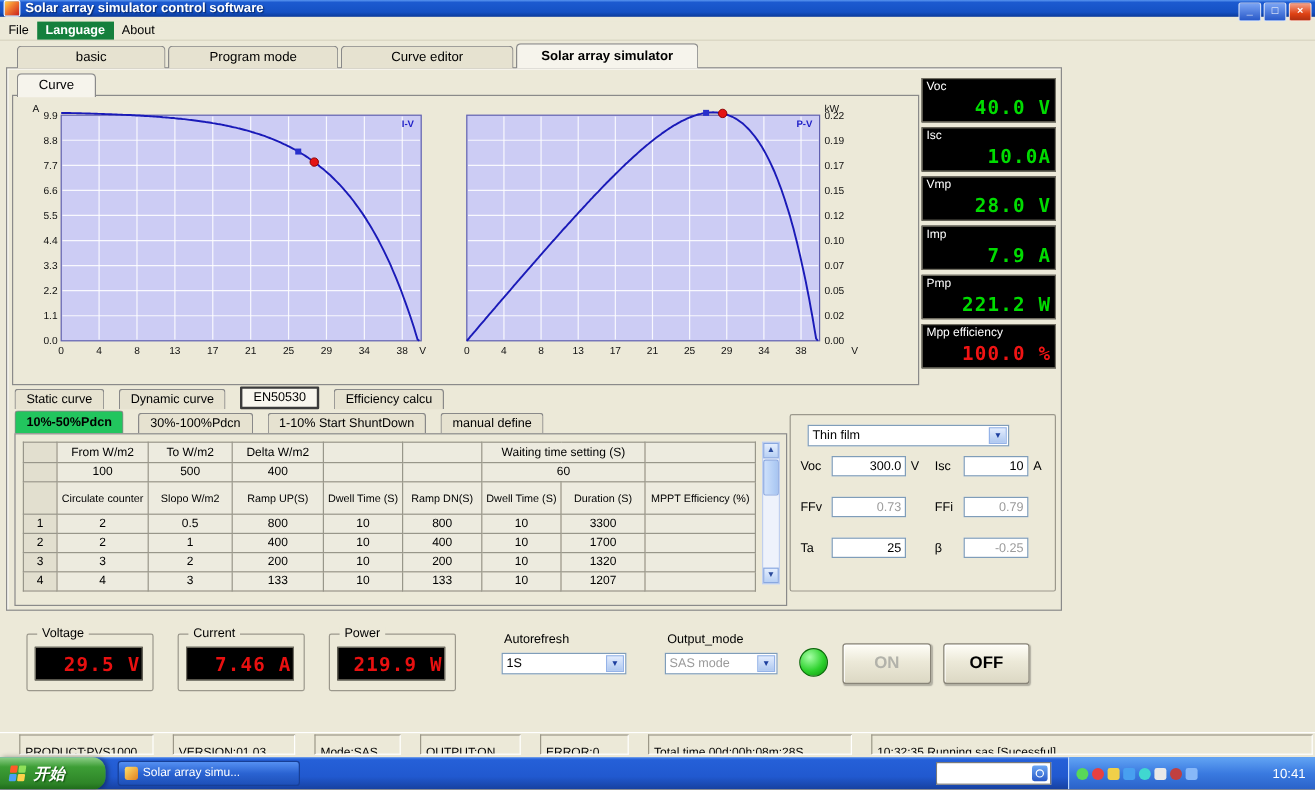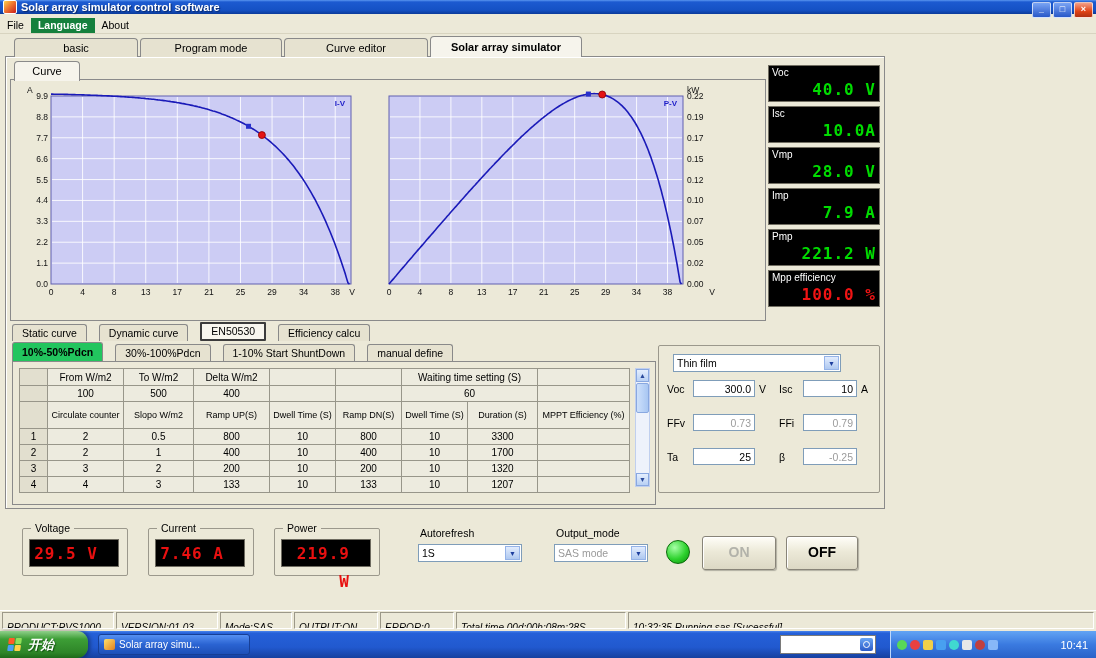--- a/index.html
+++ b/index.html
@@ -54,29 +54,29 @@
   .combo{background:#fff;border:1px solid #7f9db9;height:18px;display:flex;align-items:center;box-sizing:border-box;justify-content:center;}
   .combo .ctext{flex:1;padding-left:3px;font-size:10.5px;white-space:nowrap;overflow:hidden;}
   .combo .carrow{width:15px;height:14px;margin-right:1px;background:linear-gradient(180deg,#e2ecfd,#aec8f0);border:1px solid #95b3e8;color:#1c3e9e;font-size:7px;line-height:13px;text-align:center;box-sizing:border-box;flex:none;}
   .combo.disabled .ctext{color:#9a9a9a;}
   .flabel{position:absolute;font-size:10.5px;}
   input.fld{position:absolute;height:17px;background:#fff;border:1px solid #7f9db9;font-size:10.5px;text-align:right;padding:0 3px;box-sizing:border-box;font-family:"Liberation Sans",sans-serif;}
   input.fld.gray{color:#9c9c9c;}
   
   .group{position:absolute;border:1px solid #9b988c;border-radius:2px;}
   .glegend{position:absolute;top:-7px;left:8px;background:#ece9d8;padding:0 4px;font-size:10.5px;}
-  .ledbox{position:absolute;left:6px;top:10px;width:90px;height:28px;background:#000;border:1px solid #6e6b60;color:#e81010;font-family:"DejaVu Sans Mono",monospace;font-weight:bold;font-size:16px;line-height:28px;text-align:right;padding-right:20px;box-sizing:border-box;letter-spacing:1px;}
+  .ledbox{position:absolute;left:6px;top:10px;width:90px;height:28px;background:#000;border:1px solid #6e6b60;color:#e81010;font-family:"DejaVu Sans Mono",monospace;font-weight:bold;font-size:16px;line-height:28px;text-align:right;padding-right:1px;box-sizing:border-box;letter-spacing:1px;}
   .ctrl-label{position:absolute;font-size:10.5px;}
   .indicator{position:absolute;left:666px;top:540px;width:22px;height:22px;border-radius:50%;background:radial-gradient(circle at 35% 30%,#a6ffa6,#2ed22e 55%,#0a8f0a);border:1px solid #0a6a0a;}
   .pushbtn{position:absolute;height:32px;background:linear-gradient(180deg,#fffef8,#ece9d8 45%,#dcd8c4);border:1px solid #888478;border-radius:3px;box-shadow:inset 1px 1px 0 #fff,1px 1px 1px rgba(0,0,0,.25);font-weight:bold;font-size:14px;text-align:center;line-height:30px;}
   #on-btn{color:#b2b2aa;}
   #off-btn{color:#000;}
   
   .statusbar{position:absolute;left:0;top:610px;width:1096px;height:20px;background:#ece9d8;display:flex;align-items:stretch;padding:1px 2px 1px 0;box-sizing:border-box;border-top:1px solid #fff;}
-  .sseg{border:1px solid;border-color:#9c9888 #fff #fff #9c9888;margin-left:2px;font-size:10px;line-height:16px;padding:7px 4px;white-space:nowrap;overflow:hidden;box-sizing:border-box;font-style:italic;}
+  .sseg{border:1px solid;border-color:#9c9888 #fff #fff #9c9888;margin-left:16px;font-size:10px;line-height:16px;padding:7px 4px;white-space:nowrap;overflow:hidden;box-sizing:border-box;}
   
   .taskbar{position:absolute;left:0;top:631px;width:1096px;height:27px;background:linear-gradient(180deg,#4a86ee 0%,#2560d8 8%,#2159cf 60%,#16409f 100%);}
   .startbtn{position:absolute;left:0;top:0;height:27px;width:88px;border-radius:0 11px 11px 0;background:linear-gradient(180deg,#8fd08a 0%,#3d9e36 30%,#2e8528 80%,#1e6a1a 100%);display:flex;align-items:center;gap:5px;padding-left:8px;box-sizing:border-box;color:#fff;font-weight:bold;font-style:italic;font-size:13px;text-shadow:1px 1px 1px #145410;box-shadow:2px 0 4px rgba(0,0,0,.4);}
   .winflag{width:15px;height:14px;display:grid;grid-template-columns:6px 6px;grid-template-rows:6px 6px;gap:1px;transform:skewX(-8deg);}
   .winflag span{border-radius:1px;display:block;}
   .fw1{background:#ff5a28;} .fw2{background:#8fe05a;} .fw3{background:#4aa0f4;} .fw4{background:#ffd24a;}
   .taskitem{position:absolute;left:98px;top:3px;width:152px;height:21px;border-radius:3px;background:linear-gradient(180deg,#5590f2,#2a63d2 50%,#1e50b8);border:1px solid #17folder;border:1px solid #173f96;color:#fff;font-size:10px;display:flex;align-items:center;gap:4px;padding:0 5px;box-sizing:border-box;white-space:nowrap;overflow:hidden;}
   .taskicon{width:11px;height:11px;background:linear-gradient(135deg,#ffe06a,#e08020);border-radius:2px;flex:none;}
   .searchbox{position:absolute;left:780px;top:4px;width:96px;height:19px;background:#fff;border:1px solid #7a7a7a;display:flex;align-items:center;box-sizing:border-box;}
   .searchbox input{flex:1;border:none;outline:none;height:15px;font-size:10px;padding:0 3px;min-width:0;font-family:"Liberation Sans",sans-serif;}

